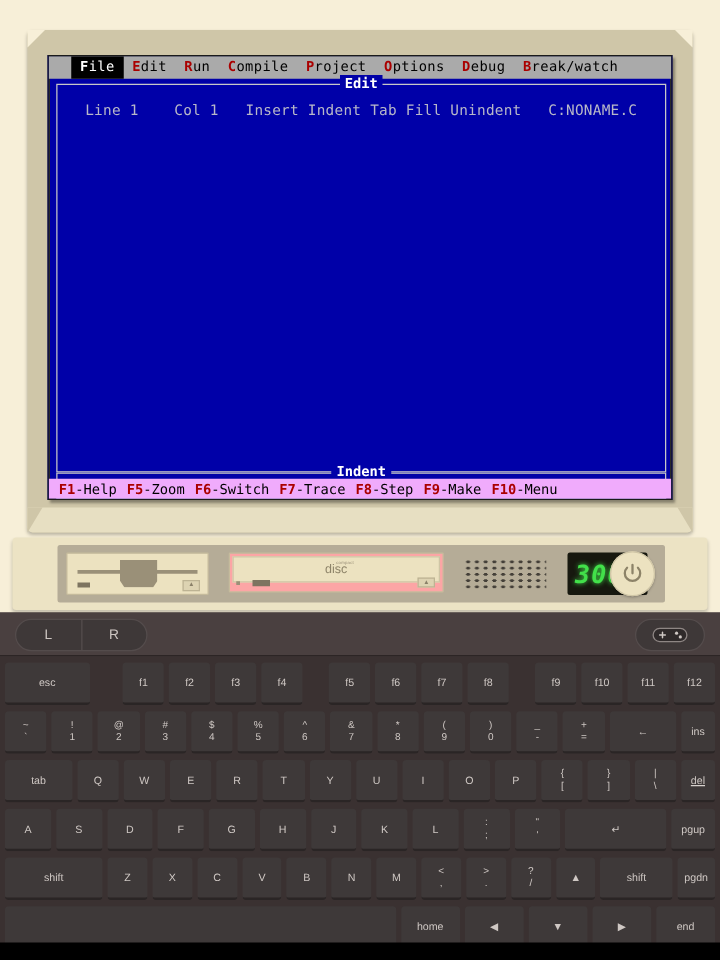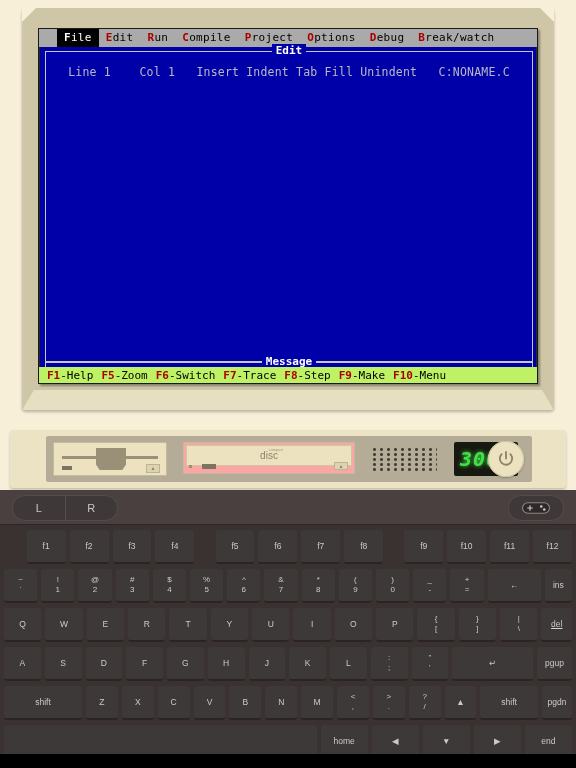--- a/index.html
+++ b/index.html
@@ -9,21 +9,21 @@
     font-family: "Liberation Sans", sans-serif;
     overflow: hidden;
   }
 
   
   #monitor-area {
     position: absolute; left: 0; top: 0; width: 576px; height: 424px;
     background: #f7efd8;
   }
   #monitor-bezel {
-    position: absolute; left: 22px; top: 8px; width: 532px; height: 402px;
+    position: absolute; left: 22px; top: 24px; width: 532px; height: 402px;
     background: #cfc6a8;
     border-radius: 4px;
     box-shadow: 0 2px 3px rgba(0,0,0,.25);
   }
   
   #monitor-bezel::before {
     content:""; position:absolute; left:0; top:0; width:0; height:0;
     border-left: 14px solid #f7efd8; border-bottom: 14px solid transparent;
   }
   #monitor-bezel::after {
@@ -91,21 +91,21 @@
   
   #message-window {
     position: absolute; left: 6px; top: 333px; width: 488px; height: 21px;
     border: 1px solid #c8c8c8; background: #0000a8;
   }
   #message-window .win-title { top: -8px; }
 
   
   #fkeybar {
     position: absolute; left: 0; bottom: 0; width: 100%; height: 16px;
-    background: #bef264; color: #000;
+    background: #f0abfc; color: #000;
     display: flex; align-items: center;
     font-size: 11px; padding-left: 8px;
     font-family: "DejaVu Sans Mono", "Liberation Mono", monospace;
   }
   .fkey { margin-right: 8px; white-space: pre; }
   .fkey .hot { color: #aa0000; font-weight: bold; }
 
   
   #pc-case {
     position: absolute; left: 10px; top: 430px; width: 556px; height: 58px;
@@ -270,21 +270,21 @@
       <div id="edit-window">
         <div class="win-title">
           <span>Edit</span>
         </div>
         <div id="edit-statusline">Line 1    Col 1   Insert Indent Tab Fill Unindent   C:NONAME.C</div>
         <div id="edit-body"></div>
       </div>
 
       <div id="message-window">
         <div class="win-title">
-          <span>Message</span>
+          <span>Indent</span>
         </div>
         <div></div>
       </div>
 
       <div id="fkeybar">
           <span class="fkey"><span class="hot">F1</span><span>-Help</span></span>
           <span class="fkey"><span class="hot">F5</span><span>-Zoom</span></span>
           <span class="fkey"><span class="hot">F6</span><span>-Switch</span></span>
           <span class="fkey"><span class="hot">F7</span><span>-Trace</span></span>
           <span class="fkey"><span class="hot">F8</span><span>-Step</span></span>
@@ -345,20 +345,23 @@
         <rect x="2" y="3" width="36" height="14" rx="7" fill="#2f2a2a" stroke="#8e8684" stroke-width="1.4"></rect>
         <path d="M9 10 H15 M12 7 V13" stroke="#cfc8c4" stroke-width="1.6" stroke-linecap="round"></path>
         <circle cx="27" cy="8" r="1.7" fill="#cfc8c4"></circle>
         <circle cx="31" cy="12" r="1.7" fill="#cfc8c4"></circle>
       </svg>
     </div>
   </div>
 
   <div id="keys">
       <div class="kb-row">
+        <div class="key" style="flex: 2.05 1 0px;">
+          <span class="label">esc</span>
+        </div>
         <div class="gap" style="flex: 0 0 18.7px;"></div>
         <div class="key" style="flex: 1 1 0px;">
           <span class="label">f1</span>
         </div>
         <div class="key" style="flex: 1 1 0px;">
           <span class="label">f2</span>
         </div>
         <div class="key" style="flex: 1 1 0px;">
           <span class="label">f3</span>
         </div>
@@ -446,20 +449,23 @@
           <span class="glyph-bot">=</span>
         </div>
         <div class="key" style="flex: 1.6 1 0px;">
           <span class="label">←</span>
         </div>
         <div class="key" style="flex: 0.82 1 0px;">
           <span class="label">ins</span>
         </div>
       </div>
       <div class="kb-row">
+        <div class="key" style="flex: 1.62 1 0px;">
+          <span class="label">tab</span>
+        </div>
         <div class="key" style="flex: 1 1 0px;">
           <span class="label">Q</span>
         </div>
         <div class="key" style="flex: 1 1 0px;">
           <span class="label">W</span>
         </div>
         <div class="key" style="flex: 1 1 0px;">
           <span class="label">E</span>
         </div>
         <div class="key" style="flex: 1 1 0px;">

